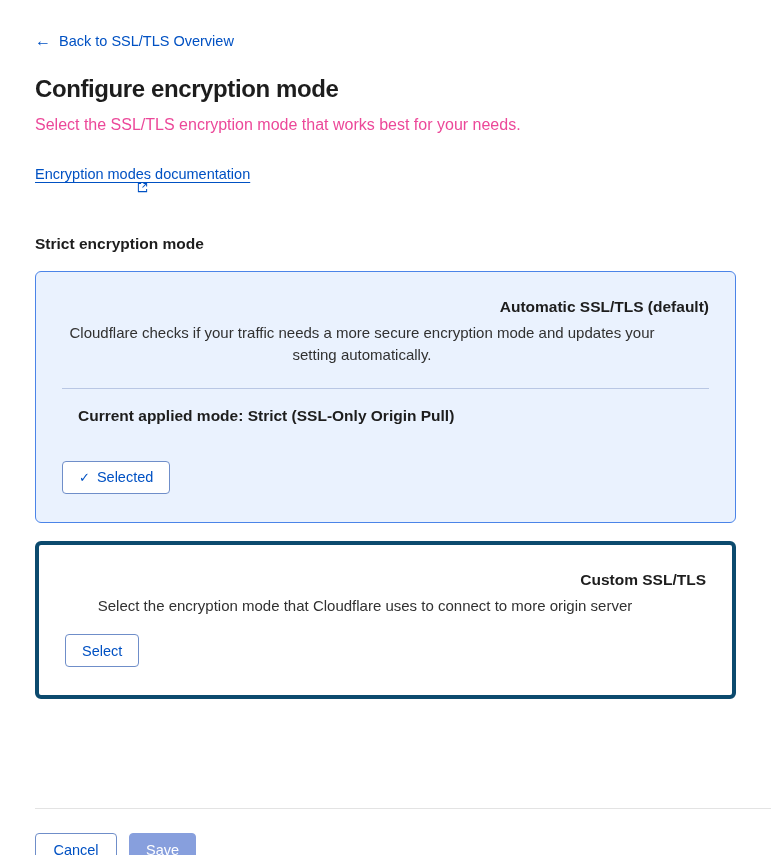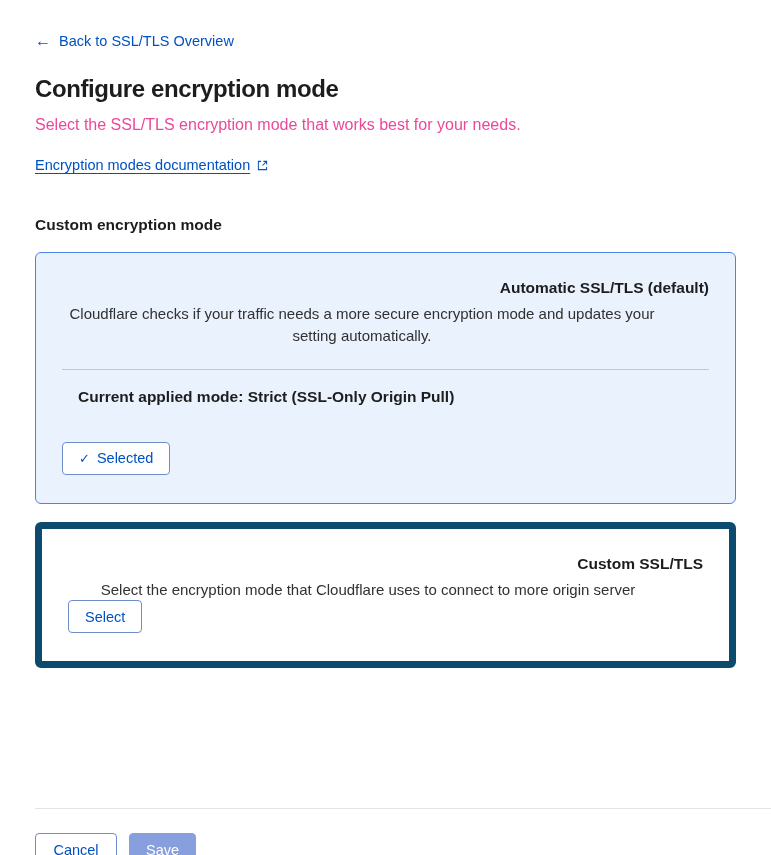--- a/index.html
+++ b/index.html
@@ -49,40 +49,40 @@
   }
   .page-subtitle {
     font-size: 16px;
     color: #ec4899;
     margin: 13px 0 0 0;
   }
 
   .doc-link {
     display: inline-flex;
     align-items: center;
-    gap: 7px;
-    margin-top: 23px;
+    margin-top: 32px;
     color: #0051c3;
     font-size: 14.5px;
     text-decoration: underline;
     text-underline-offset: 3px;
     cursor: pointer;
+    flex-direction: column;
   }
   .doc-link svg { display: block; }
 
   .section-title {
     font-size: 15.5px;
     font-weight: bold;
     color: #1d1d1d;
     margin-top: 42px;
   }
 
   
   .card {
-    border: 7px solid #0c4a6e;
+    border: 4px solid #0c4a6e;
     border-radius: 6px;
     margin-top: 18px;
     padding: 26px 26px 28px 26px;
     background: #ffffff;
   }
   .card.selected {
     background: #eaf2fe;
     border: 1px solid #4b84e8;
   }
   .card-heading {
@@ -126,21 +126,21 @@
     height: 33px;
     padding: 0 16px;
     border-radius: 4px;
     font-size: 14.5px;
     cursor: pointer;
     background: #ffffff;
     border: 1px solid #6f8ec9;
     color: #0051c3;
   }
   .btn-selected { margin-top: 20px; }
-  .btn-select { }
+  .btn-select { margin-top: 18px; }
   .check { font-size: 13px; line-height: 1; color: #0051c3; }
 
   
   .footer-sep {
     position: absolute;
     left: 35px;
     right: 0;
     top: 775px;
     height: 1px;
     background: #e3e3e3;
@@ -177,21 +177,21 @@
 
   <a class="doc-link">
     <span>Encryption modes documentation</span>
     <svg width="11" height="11" viewBox="0 0 12 12">
       <path d="M4.5 1.5H1.5V10.5H10.5V7.5" fill="none" stroke="#0051c3" stroke-width="1.1"></path>
       <path d="M7 1.5H10.5V5" fill="none" stroke="#0051c3" stroke-width="1.1"></path>
       <path d="M10.5 1.5L6 6" fill="none" stroke="#0051c3" stroke-width="1.1"></path>
     </svg>
   </a>
 
-  <div class="section-title">Custom encryption mode</div>
+  <div class="section-title">Strict encryption mode</div>
 
   <div class="card selected">
     <div class="card-heading">Automatic SSL/TLS (default)</div>
     <p class="card-text">Cloudflare checks if your traffic needs a more secure encryption mode and updates your setting automatically.</p>
     <div class="divider"></div>
     <div class="current-mode">Current applied mode: Strict (SSL-Only Origin Pull)</div>
     <div class="btn btn-selected">
       <span class="check">✓</span>
       <span>Selected</span>
     </div>

